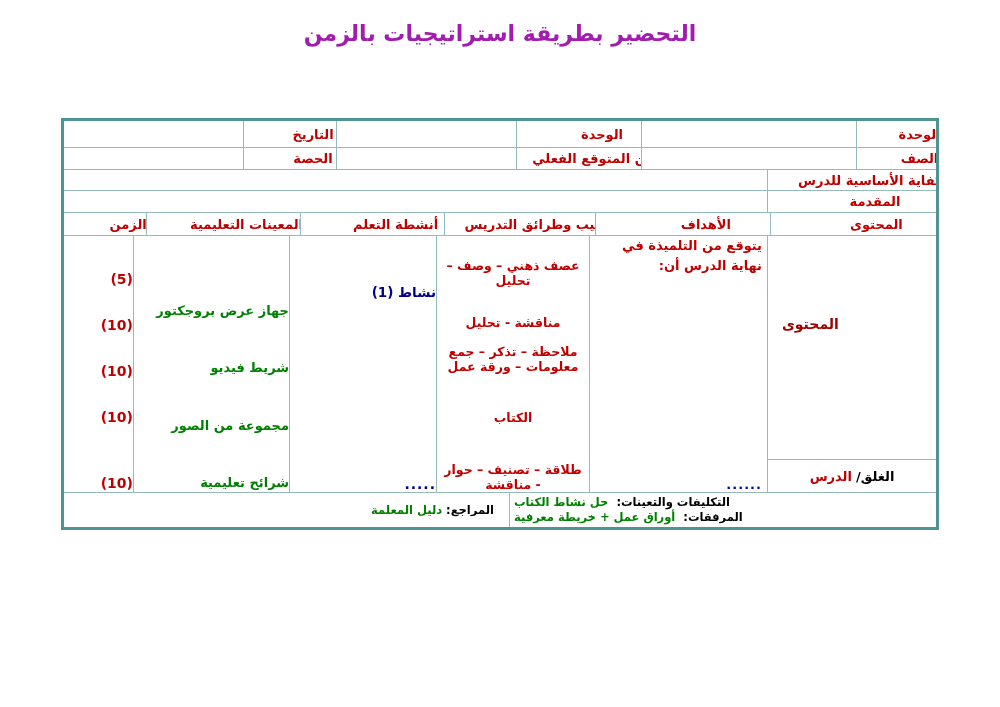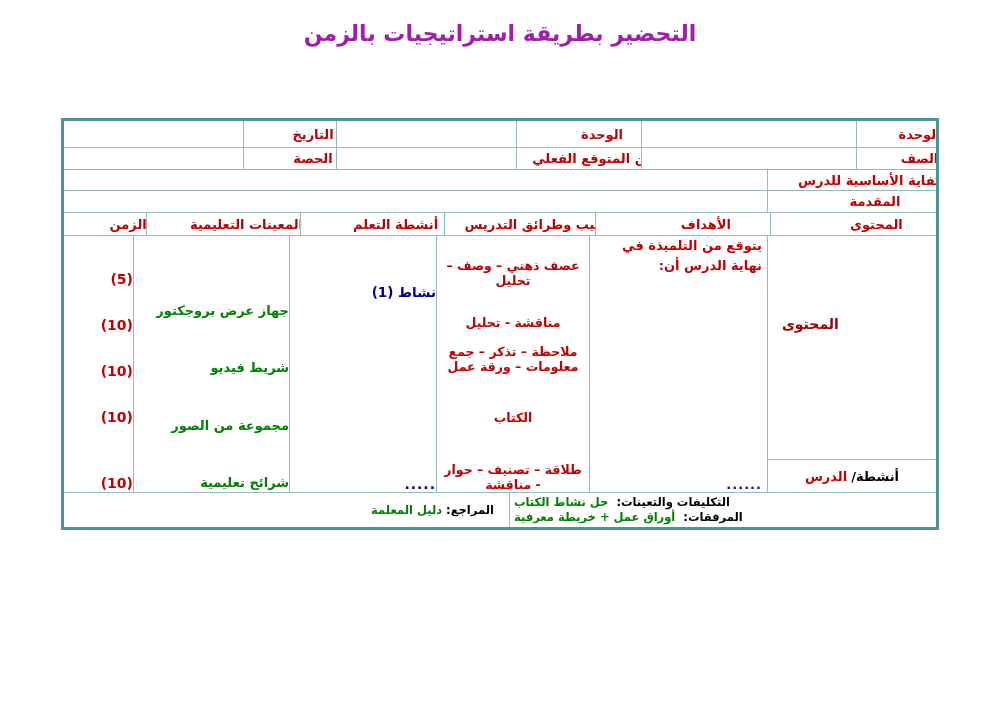--- a/index.html
+++ b/index.html
@@ -122,21 +122,21 @@
     <div class="cell grow r-label">الزمن</div>
   </div>
 
   <div class="row body-row">
 
     <div class="cell w169 col content-colcell">
       <div class="content-main">
         <span class="content-word">المحتوى</span>
       </div>
       <div class="closure-cell">
-        <span class="closure-black">أنشطة/</span>
+        <span class="closure-black">الغلق/</span>
         <span class="closure-red">الدرس</span>
       </div>
     </div>
 
     <div class="cell w178 col obj-col">
       <div class="obj-text">يتوقع من التلميذة في نهاية الدرس أن:</div>
       <div class="obj-dots">......</div>
     </div>
 
     <div class="cell w153 col methods-col">

